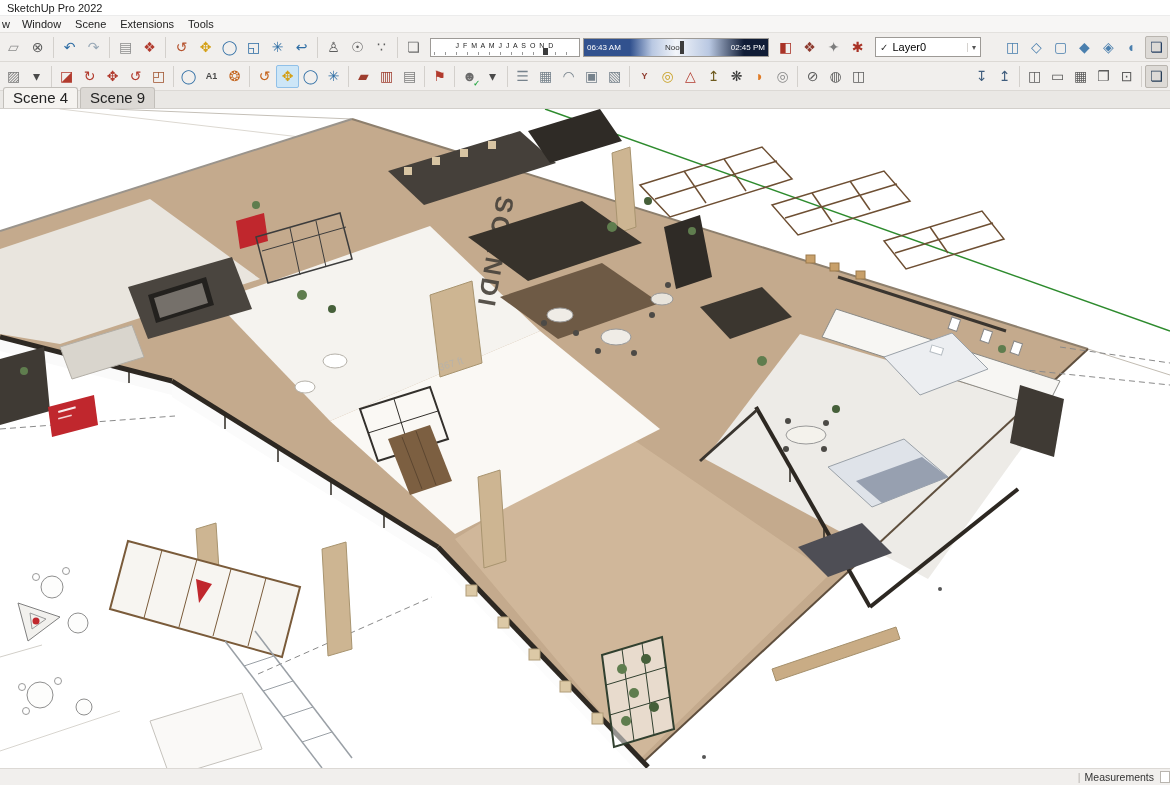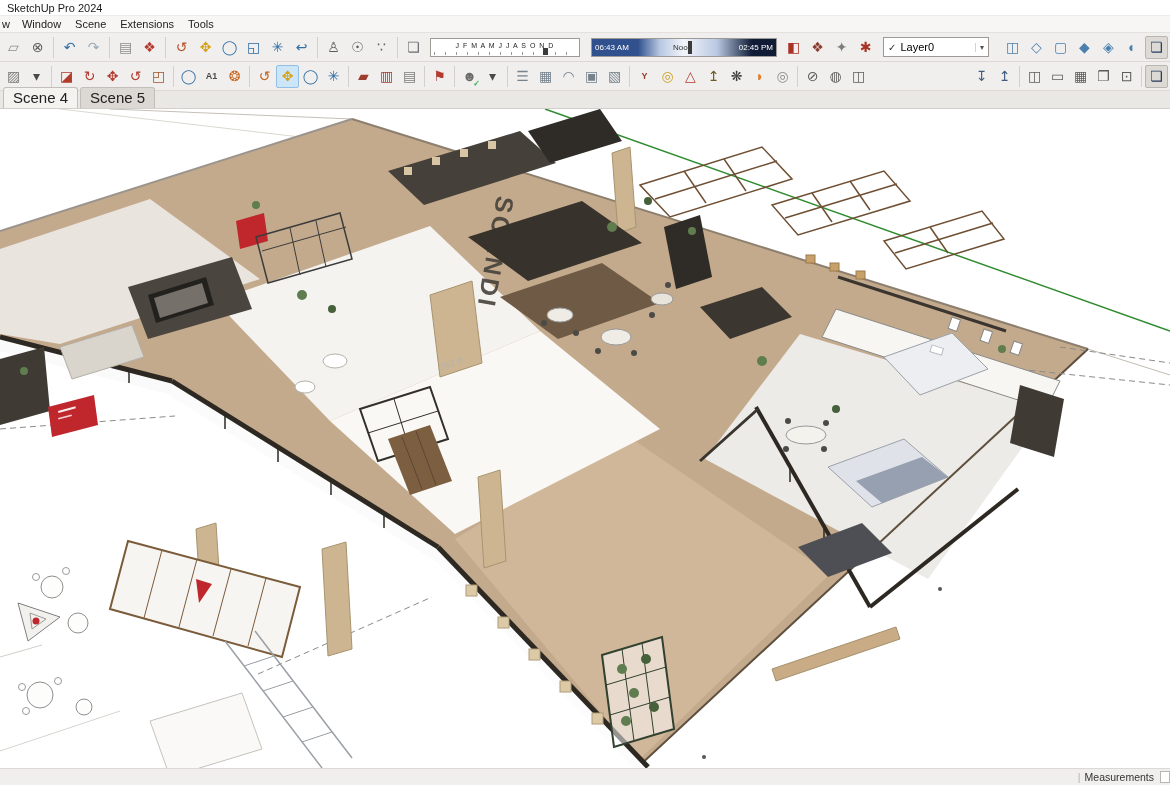--- a/index.html
+++ b/index.html
@@ -20,21 +20,21 @@
   .push { margin-left:auto; }
   .tbtn { width:23px; height:23px; min-width:23px; display:flex; align-items:center;
     justify-content:center; border:1px solid transparent; border-radius:2px; position:relative; }
   .tbtn.selected { background:#cde6f7; border-color:#90c0e8; }
   .tbtn.pressed  { background:#dddad6; border-color:#b9b5af; }
   .glyph { font-size:14px; line-height:1; }
   .glyph.txt { font-size:9px; font-weight:bold; }
   .badge { position:absolute; right:0; bottom:-1px; font-size:8px; color:#27a844; font-weight:bold; }
   .tsep { width:1px; min-width:1px; height:21px; background:#d3d0cc; margin:0 3px; }
   .tspacer { flex:1; }
-  .shadow-widget { display:flex; align-items:center; gap:11px; margin:8px 5px;border-radius:8px; }
+  .shadow-widget { display:flex; align-items:center; gap:3px; margin:8px 5px;border-radius:8px; }
   .months { position:relative; width:150px; height:19px; background:#fff; border:1px solid #9d9a96;
     font-size:7px; letter-spacing:1px; text-align:center; padding-top:3px; color:#222; }
   .months .ticks { display:block; position:absolute; left:3px; right:3px; bottom:1px; height:3px;
     background:repeating-linear-gradient(90deg,#999 0,#999 1px,transparent 1px,transparent 11px); }
   .months .thumb { display:block; position:absolute; left:76%; bottom:1px; width:5px; height:7px; background:#3b3b3b; }
   .timebar { position:relative; width:186px; height:19px; border:1px solid #9d9a96; display:flex;
     align-items:center; font-size:8px;
     background:linear-gradient(90deg,#31518e 0%,#31518e 25%,#b9c8e2 37%,#f2f5fa 50%,#b9c8e2 68%,#101c36 87%,#101c36 100%); }
   .timebar .sunrise { color:#fff; padding-left:3px; white-space:nowrap; }
   .timebar .noon { position:absolute; left:44%; color:#333; }
@@ -55,21 +55,21 @@
     display:flex; align-items:center; font-size:10.5px; color:#333; }
   .status-spacer { flex:1; }
   .meas-divider { color:#b5b2ad; padding:0 2px; }
   .meas-label { padding:0 6px 0 2px; }
   .meas-input { width:10px; height:12px; border:1px solid #b9b5af; background:#fff; padding:0; }
 </style>
 </head>
 <body>
 
 <div class="titlebar">
-  <span>SketchUp Pro 2024</span>
+  <span>SketchUp Pro 2022</span>
 </div>
 
 <div class="menubar">
   <span class="menu-item partial">w</span>
   <span class="menu-item">Window</span>
   <span class="menu-item">Scene</span>
   <span class="menu-item">Extensions</span>
   <span class="menu-item">Tools</span>
 </div>
 
@@ -330,21 +330,21 @@
       <span class="glyph" style="color: rgb(92, 92, 92);">⊡</span>
     </div>
     <div class="tsep"></div>
     <div class="tbtn pressed" title="outliner-panel-icon">
       <span class="glyph" style="color: rgb(34, 58, 85);">❏</span>
     </div>
   </div>
 
 <div class="scenebar">
   <div class="scenetab active">Scene 4</div>
-  <div class="scenetab">Scene 5</div>
+  <div class="scenetab">Scene 9</div>
 </div>
 
 <div class="viewport">
 <svg width="1170" height="659" viewBox="0 0 1170 659" xmlns="http://www.w3.org/2000/svg">
 
   <g stroke-linecap="round">
     <line x1="352" y1="10" x2="110" y2="0" stroke="#c5c0b8" stroke-width="1"></line>
     <line x1="300" y1="28" x2="60" y2="0" stroke="#dcd8d1" stroke-width="1"></line>
     <line x1="1088" y1="240" x2="1170" y2="266" stroke="#c2bcb2" stroke-width="1"></line>
   </g>

